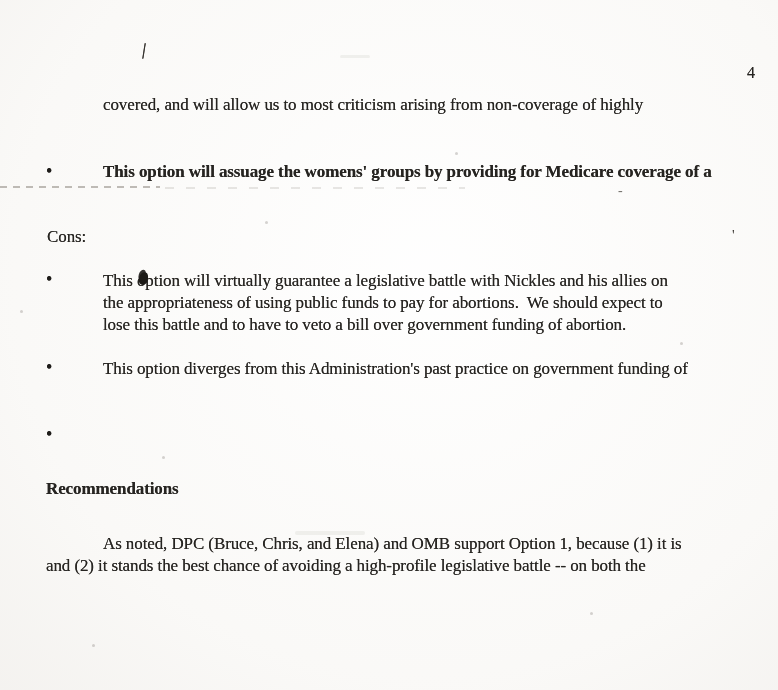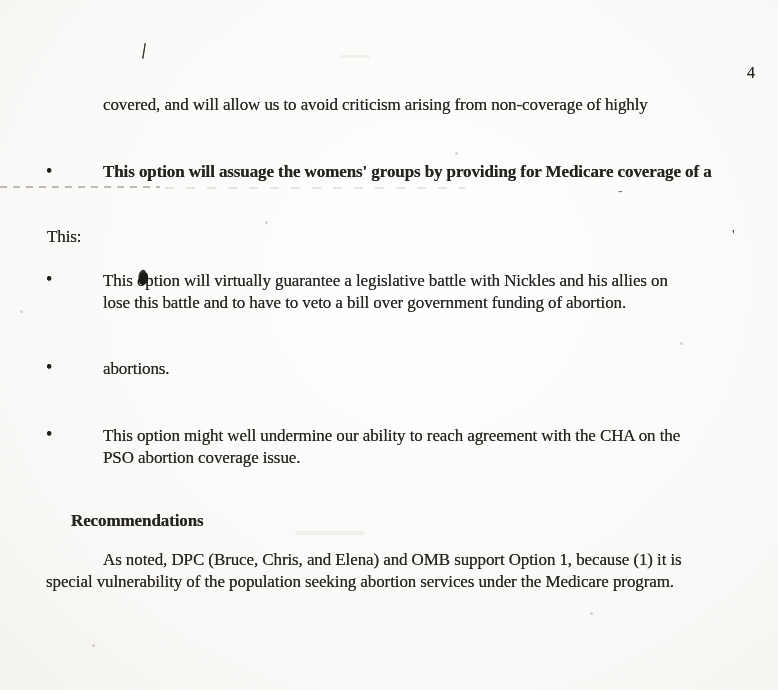--- a/index.html
+++ b/index.html
@@ -21,21 +21,21 @@
     color: #262421;
   }
   .abs { position: absolute; }
   .page-text {
     font-size: 17px;
     line-height: 22px;
     letter-spacing: -0.1px;
     text-shadow: 0 0 0.6px rgba(35,32,28,0.75);
   }
   .line { white-space: pre; height: 22px; }
-  .indent { padding-left: 57px; margin-top: 16px; }
+  .indent { padding-left: 57px; }
   .bold { font-weight: bold; }
   .bullet-dot {
     font-size: 18px;
     line-height: 22px;
     color: #1e1c19;
     text-shadow: 0 0 0.5px rgba(30,28,25,0.9);
   }
   .pagenum { font-size: 16px; line-height: 20px; text-shadow: 0 0 0.5px rgba(35,32,28,0.7); }
   .slash-mark {
     font-size: 22px;
@@ -78,59 +78,56 @@
 </head>
 <body>
 
 <div class="page">
 
   <span class="abs slash-mark" style="left:141px; top:40px;">/</span>
 
   <span class="abs pagenum" style="left:747px; top:63px;">4</span>
 
   <div class="abs page-text" style="left:103px; top:94px;">
-    <div class="line">covered, and will allow us to avoid criticism arising from non-coverage of highly</div>
+    <div class="line">covered, and will allow us to most criticism arising from non-coverage of highly</div>
   </div>
 
   <span class="abs bullet-dot" style="left:46px; top:160px;">•</span>
   <div class="abs page-text" style="left:103px; top:161px;font-weight:bold;">
     <div class="line">This option will assuage the womens' groups by providing for Medicare coverage of a</div>
   </div>
 
   <div class="abs dotline" style="left:0px; top:186px; width:160px;"></div>
   <div class="abs dotline faint" style="left:165px; top:187px; width:300px;"></div>
   <span class="abs dash-artifact" style="left:618px; top:184px;">-</span>
 
-  <div class="abs page-text" style="left:47px; top:226px;">This:</div>
+  <div class="abs page-text" style="left:47px; top:226px;">Cons:</div>
   <span class="abs tick-artifact" style="left:732px; top:228px;">'</span>
 
   <span class="abs bullet-dot" style="left:46px; top:268px;">•</span>
   <div class="abs page-text" style="left:103px; top:270px;">
     <div class="line">This option will virtually guarantee a legislative battle with Nickles and his allies on</div>
+    <div class="line">the appropriateness of using public funds to pay for abortions.  We should expect to</div>
     <div class="line">lose this battle and to have to veto a bill over government funding of abortion.</div>
   </div>
 
   <div class="abs ink-blot" style="left:139px; top:272px;"></div>
 
   <span class="abs bullet-dot" style="left:46px; top:356px;">•</span>
   <div class="abs page-text" style="left:103px; top:358px;">
-    <div class="line">abortions.</div>
+    <div class="line">This option diverges from this Administration's past practice on government funding of</div>
   </div>
 
   <span class="abs bullet-dot" style="left:46px; top:423px;">•</span>
-  <div class="abs page-text" style="left:103px; top:425px;">
-    <div class="line">This option might well undermine our ability to reach agreement with the CHA on the</div>
-    <div class="line">PSO abortion coverage issue.</div>
-  </div>
 
-  <div class="abs page-text bold" style="left:46px; top:510px;margin-left:25px;">Recommendations</div>
+  <div class="abs page-text bold" style="left:46px; top:478px;">Recommendations</div>
 
   <div class="abs page-text" style="left:46px; top:533px;">
     <div class="line indent">As noted, DPC (Bruce, Chris, and Elena) and OMB support Option 1, because (1) it is</div>
-    <div class="line">special vulnerability of the population seeking abortion services under the Medicare program.</div>
+    <div class="line">and (2) it stands the best chance of avoiding a high-profile legislative battle -- on both the</div>
   </div>
 
   <div class="abs speckle" style="left:455px; top:152px;"></div>
   <div class="abs speckle" style="left:265px; top:221px;"></div>
   <div class="abs speckle" style="left:680px; top:342px;"></div>
   <div class="abs speckle" style="left:162px; top:456px;"></div>
   <div class="abs speckle" style="left:590px; top:612px;"></div>
   <div class="abs speckle" style="left:92px; top:644px;"></div>
   <div class="abs speckle" style="left:20px; top:310px;"></div>
   <div class="abs smudge" style="left:295px; top:531px; width:70px; height:4px;"></div>

